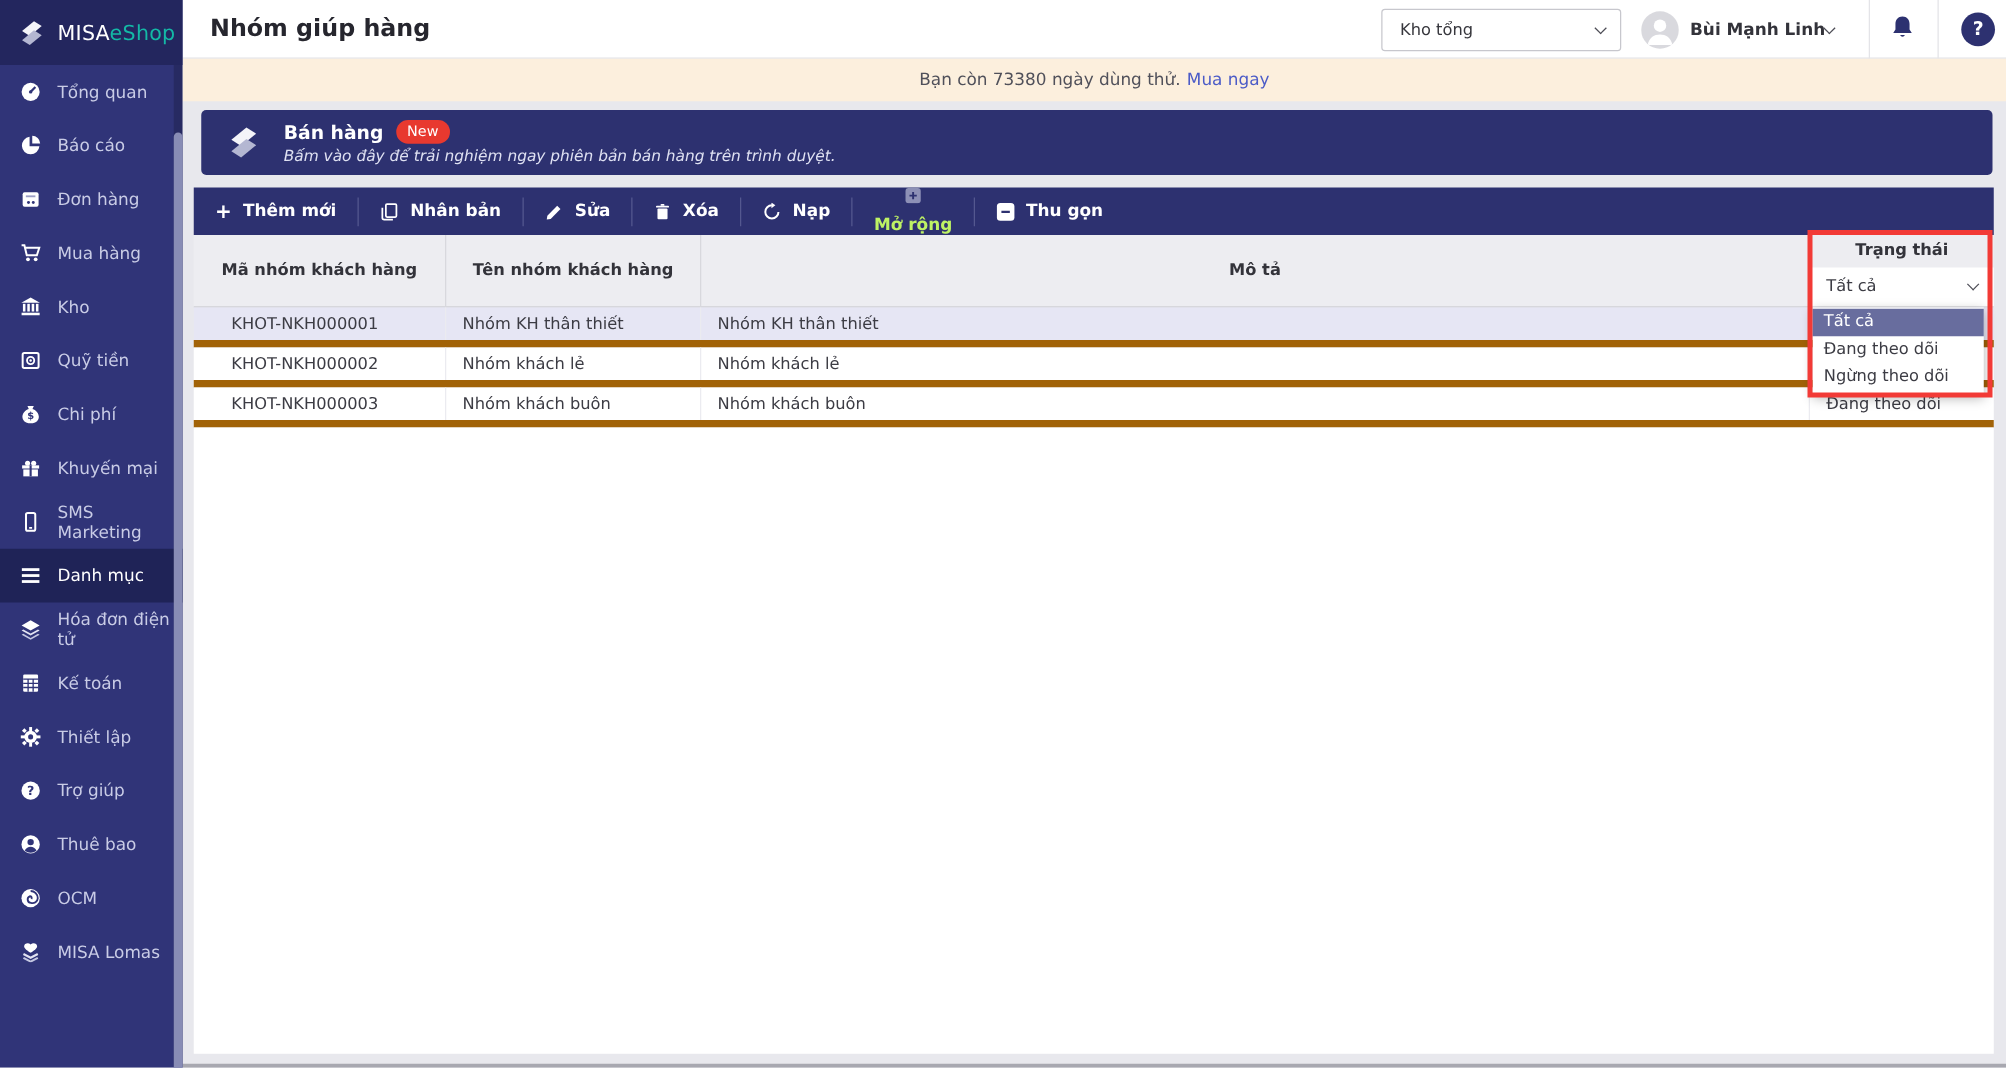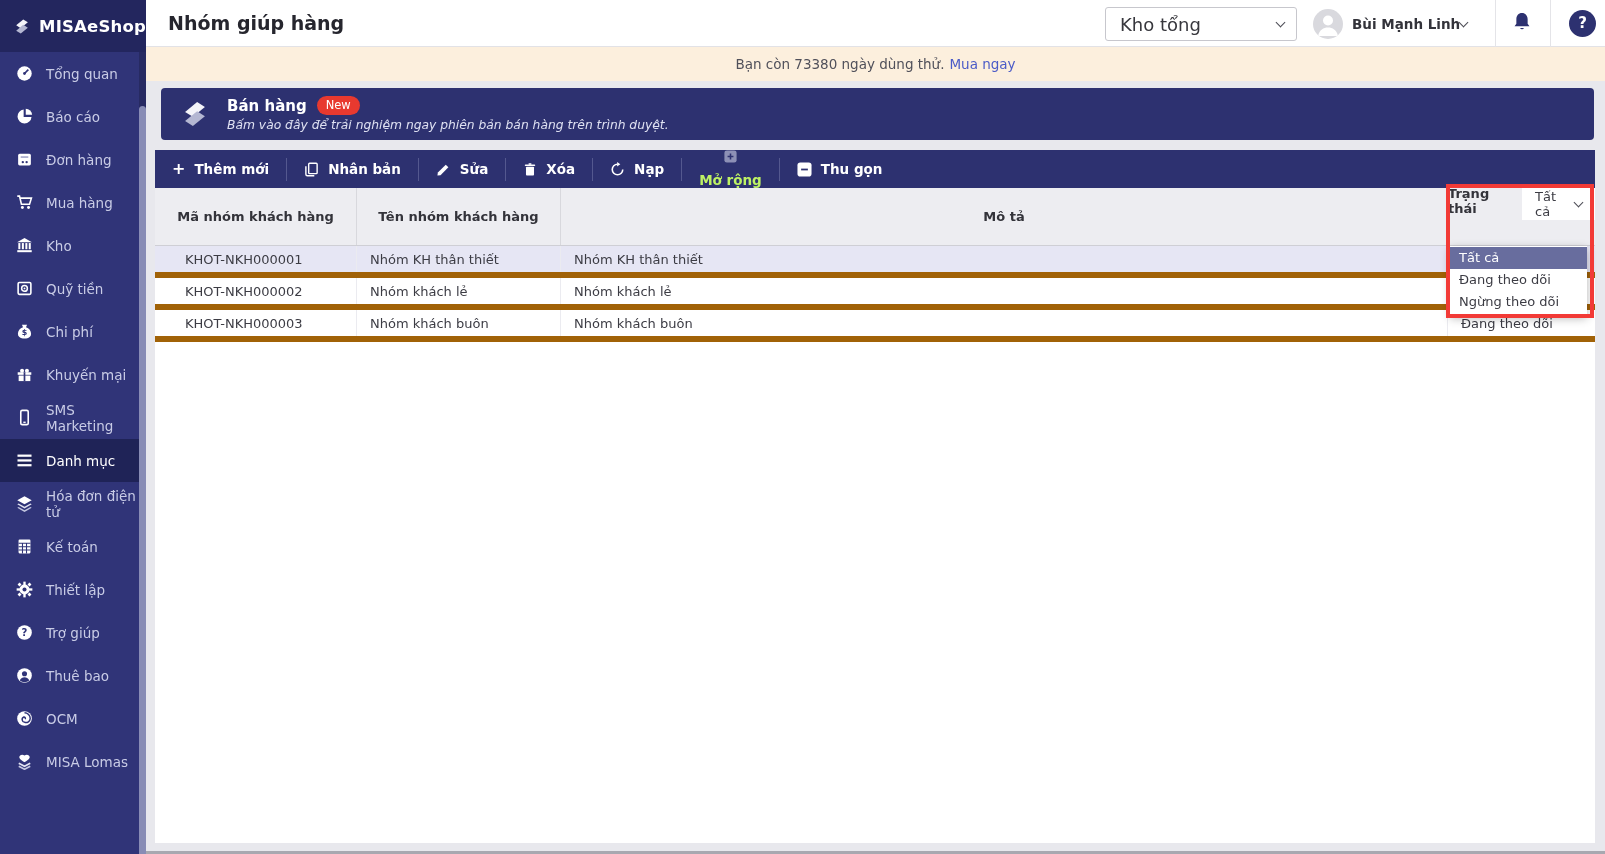--- a/index.html
+++ b/index.html
@@ -4,39 +4,39 @@
 <style>
   * { margin:0; padding:0; box-sizing:border-box; }
   html,body { width:1605px; height:854px; overflow:hidden;
     font-family:"DejaVu Sans","Liberation Sans",sans-serif; background:#e8e8ed; }
   svg { display:block; }
 
   
   .sidebar { position:absolute; left:0; top:0; width:146px; height:854px; background:#303478; z-index:20; }
   .logo { height:52px; background:#23265e; display:flex; align-items:center; padding-left:12px; }
   .logo-text { color:#fff; font-size:16.5px; margin-left:7px; letter-spacing:.2px; }
-  .logo-text b { font-weight:bold;margin-top:40px; }
-  .logo-text span { font-weight:bold; color:#ffffff; }
+  .logo-text b { font-weight:normal;margin-top:40px; }
+  .logo-text span { font-weight:normal; color:#14b8a6; }
   .side-nav { position:absolute; top:52px; left:0; right:0; }
   .side-item { height:43px; display:flex; align-items:center; padding-left:16px; color:#c9cce6; font-size:13.5px; cursor:pointer; }
   .side-item .ic { width:17px; height:17px; margin-right:13px; flex:0 0 17px; }
   .side-item.active { background:#1f2357; color:#fff; }
   .side-pinned { position:absolute; left:0; right:0; bottom:0; height:57px; border-top:1px solid rgba(255,255,255,.25);
     display:flex; align-items:center; padding-left:16px; color:#d6d8ee; font-size:13.5px; background:#303478; cursor:pointer; }
   .side-pinned .ic { width:18px; height:18px; margin-right:13px; }
   .side-scrolltrack { position:absolute; right:0; top:52px; width:7px; bottom:0; background:rgba(0,0,0,.18); }
   .side-scrollthumb { position:absolute; right:0; top:54px; width:7px; height:758px; background:#888cb5; border-radius:4px; }
 
   
   .main { position:absolute; left:146px; top:0; width:1459px; height:854px; background:#e8e8ed; }
 
   .topbar { position:absolute; left:0; top:0; width:1459px; height:47px; background:#fff; border-bottom:1px solid #e2e2e6; }
   .page-title { position:absolute; left:22px; top:0; height:47px; line-height:47px; font-size:19px; font-weight:bold; color:#26262e; }
   .store-select { position:absolute; left:959px; top:7px; width:192px; height:34px; border:1px solid #c7c7cd; border-radius:3px;
-    background:#fff; display:flex; align-items:center; padding:0 12px 0 14px; font-size:18px; color:#37373d; cursor:pointer; }
+    background:#fff; display:flex; align-items:center; padding:0 12px 0 14px; font-size:13px; color:#37373d; cursor:pointer; }
   .store-select .chev { margin-left:auto; }
   .chev { width:7px; height:7px; border-right:1.7px solid #4c4c55; border-bottom:1.7px solid #4c4c55; transform:rotate(45deg); margin-top:-3px; }
   .avatar { position:absolute; left:1167px; top:9px; width:30px; height:30px; border-radius:50%; background:#d9d9de; overflow:hidden; cursor:pointer; }
   .user-name { position:absolute; left:1206px; top:0; height:47px; display:flex; align-items:center; 
     font-size:13.5px; font-weight:bold; color:#33333a; cursor:pointer; }
   .top-div { position:absolute; top:0; width:1px; height:47px; background:#e4e4e8; }
   .bell-btn { position:absolute; left:1364px; top:11px; width:24px; height:26px; cursor:pointer; }
   .help-btn { position:absolute; left:1423px; top:10px; width:27px; height:27px; border-radius:50%; background:#2d3170;
     color:#fff; font-size:15px; font-weight:bold; text-align:center; line-height:27px; cursor:pointer; }
 
@@ -56,21 +56,21 @@
   .tbtn { display:flex; align-items:center; gap:9px; padding:0 17px; height:38px; color:#fff; font-size:13.5px; font-weight:600; cursor:pointer; }
   .tbtn.disabled { color:#bef264; cursor:default;flex-direction:column; }
   .tsep { width:1px; height:23px; background:#54588f; }
   .plus-glyph { font-size:16px; font-weight:bold; line-height:1; }
 
   
   .table { position:absolute; left:9px; top:188px; width:1440px; }
   .thead { display:flex; height:58px; background:#ededf1; border-bottom:1px solid #cfcfd5; }
   .th { display:flex; align-items:center; justify-content:center; font-size:13px; font-weight:bold; color:#33333a; border-right:1px solid #d8d8dd; }
   .th.c1 { width:202px; } .th.c2 { width:204px; } .th.c3 { width:887px; }
-  .th.c4 { width:147px; border-right:none; flex-direction:row; align-items:stretch; justify-content:flex-start; }
+  .th.c4 { width:147px; border-right:none; flex-direction:column; align-items:stretch; justify-content:flex-start; }
   .th4-label { height:26px; display:flex; align-items:center; justify-content:center; }
   .th4-filter { height:32px; background:#fff; display:flex; align-items:center; padding:0 13px; font-weight:normal; color:#3c3c44; cursor:pointer; }
   .th4-filter .chev { margin-left:auto; }
   .trow { display:flex; height:32px; background:#fff; border-bottom:6px solid #a16207; font-size:13px; color:#3c3c44; }
   .trow.selected { background:#e6e6f4; }
   .td { display:flex; align-items:center; border-right:1px solid #ebebf0; overflow:hidden; white-space:nowrap; }
   .td.c1 { width:202px; padding-left:30px; } .td.c2 { width:204px; padding-left:13px; }
   .td.c3 { width:887px; padding-left:13px; } .td.c4 { width:147px; padding-left:13px; border-right:none; }
   .tfill { height:501px; background:#fff; }
 

